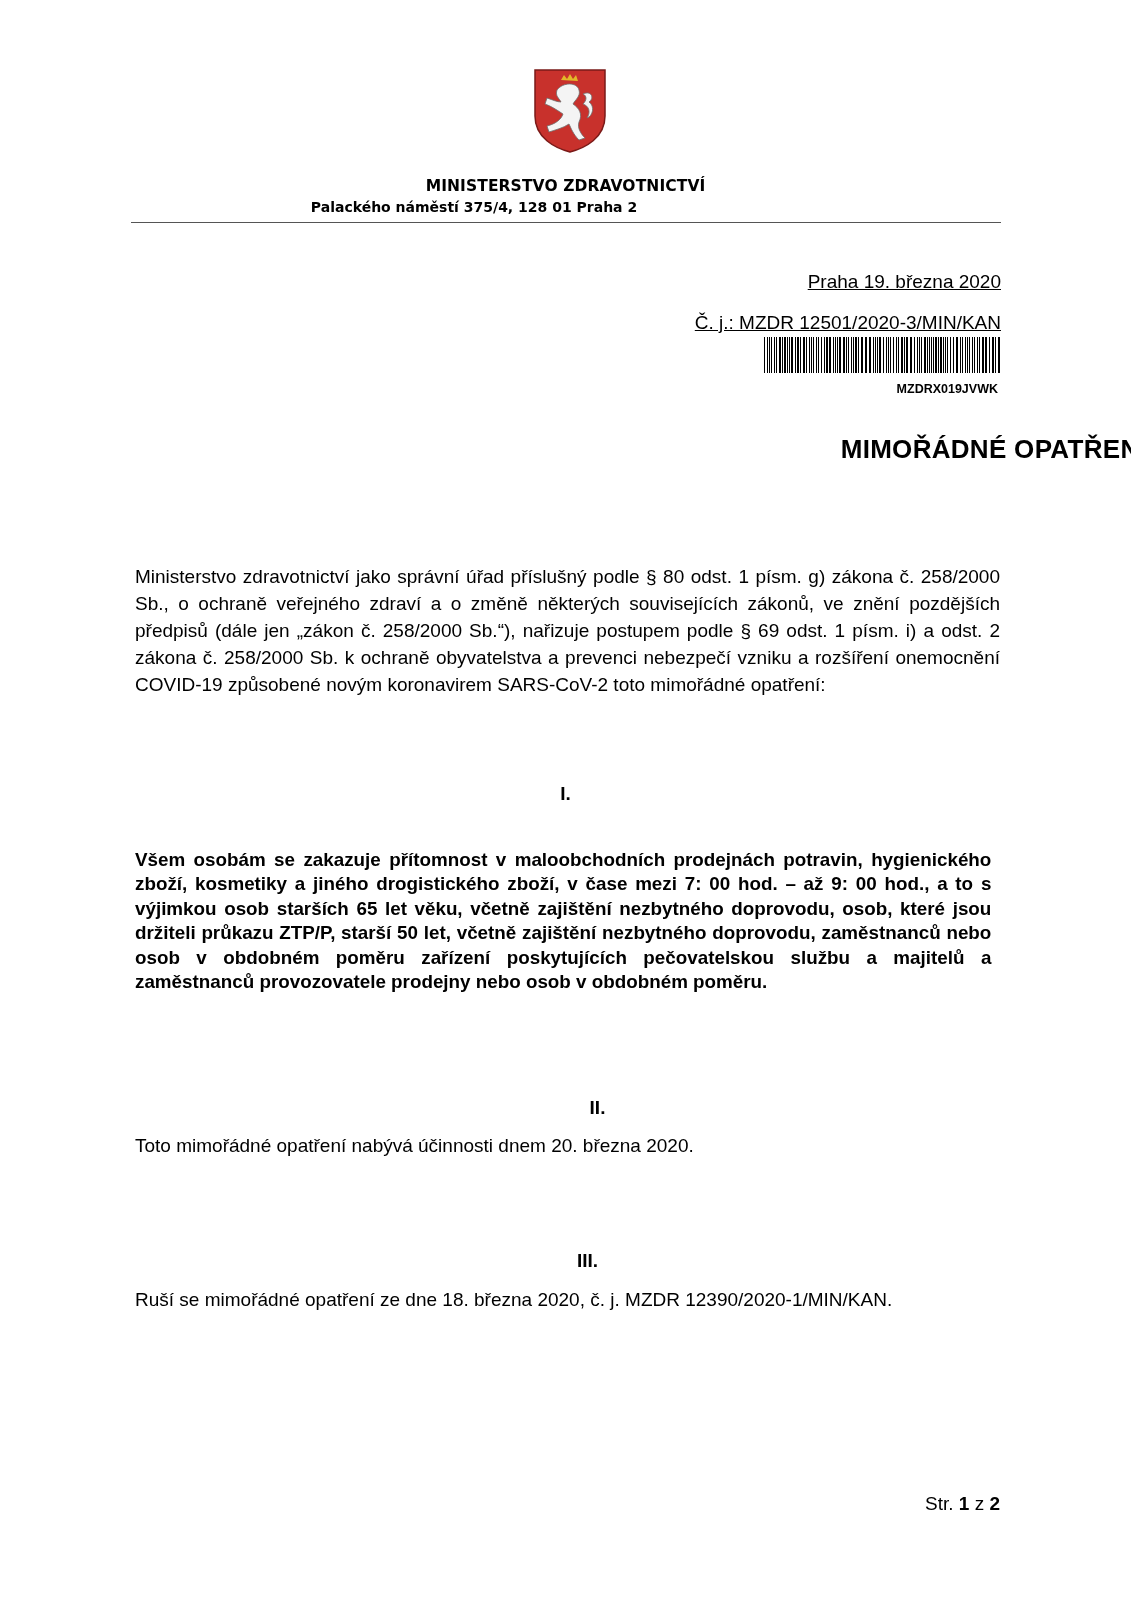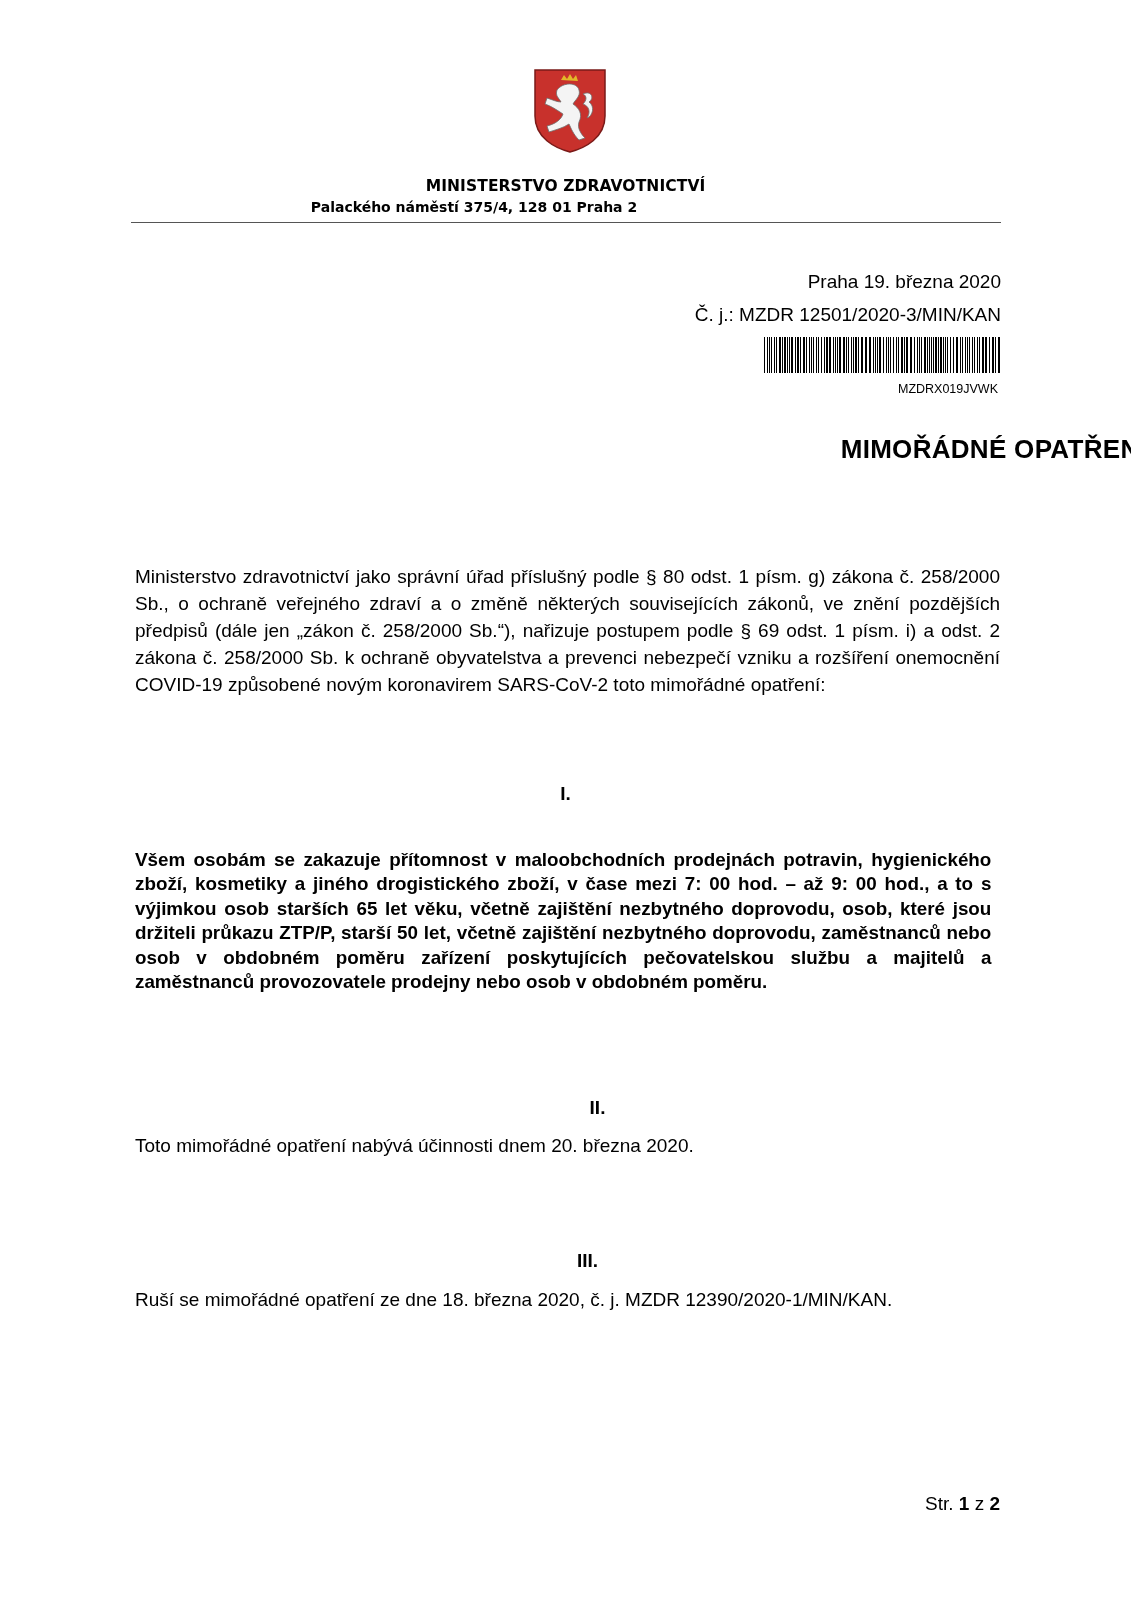--- a/index.html
+++ b/index.html
@@ -1,25 +1,25 @@
 <!DOCTYPE html>
 <html><head>
 <meta charset="utf-8">
 <style>
   html, body { margin: 0; padding: 0; background: #ffffff; }
   body { width: 1131px; height: 1599px; position: relative; overflow: hidden; color: #000; font-family: "Liberation Sans", sans-serif; }
   .coat { position: absolute; left: 533px; top: 68px; width: 74px; height: 86px; }
   .hdr-title { position: absolute; left: 0; width: 1131px; top: 177px; text-align: center; font-family: "DejaVu Sans", sans-serif; font-weight: bold; font-size: 15.5px; letter-spacing: 0.1px; }
   .hdr-addr { position: absolute; left: 0; width: 948px; top: 199px; text-align: center; font-family: "DejaVu Sans", sans-serif; font-weight: bold; font-size: 14px; }
   .hdr-rule { position: absolute; left: 131px; width: 870px; top: 222px; height: 0; border-top: 1.4px solid #555; }
-  .right { position: absolute; right: 130px; text-align: right; font-size: 19px; }
+  .right { position: absolute; right: 130px; text-align: right; font-size: 19px; text-decoration: underline; }
   .date { top: 271px; }
-  .ref { top: 304px; }
+  .ref { top: 312px; }
   .barcode { position: absolute; right: 131px; top: 337px; width: 236px; height: 36px; }
-  .barcode-text { position: absolute; right: 133px; top: 382px; font-size: 12.5px; }
+  .barcode-text { position: absolute; right: 133px; top: 382px; font-size: 12.5px; font-weight: bold; }
   .title { position: absolute; left: 0; width: 1131px; top: 434px; text-align: right; font-weight: bold; font-size: 26px; letter-spacing: 0.3px; padding-left: 16px; }
   .para { position: absolute; left: 135px; width: 865px; font-size: 19px; line-height: 27px; text-align: justify; }
   .p1 { top: 563px; }
   .sec { position: absolute; left: 0; width: 1131px; text-align: center; font-weight: bold; font-size: 19px; }
   .sec1 { top: 783px; }
   .p2 { top: 848px; font-weight: bold; line-height: 24.4px; transform: scaleX(0.99); transform-origin: left; }
   .sec2 { top: 1097px; margin-left: 32px; }
   .p3 { top: 1132px; }
   .sec3 { top: 1250px; padding-left: 22px; }
   .p4 { top: 1286px; }

